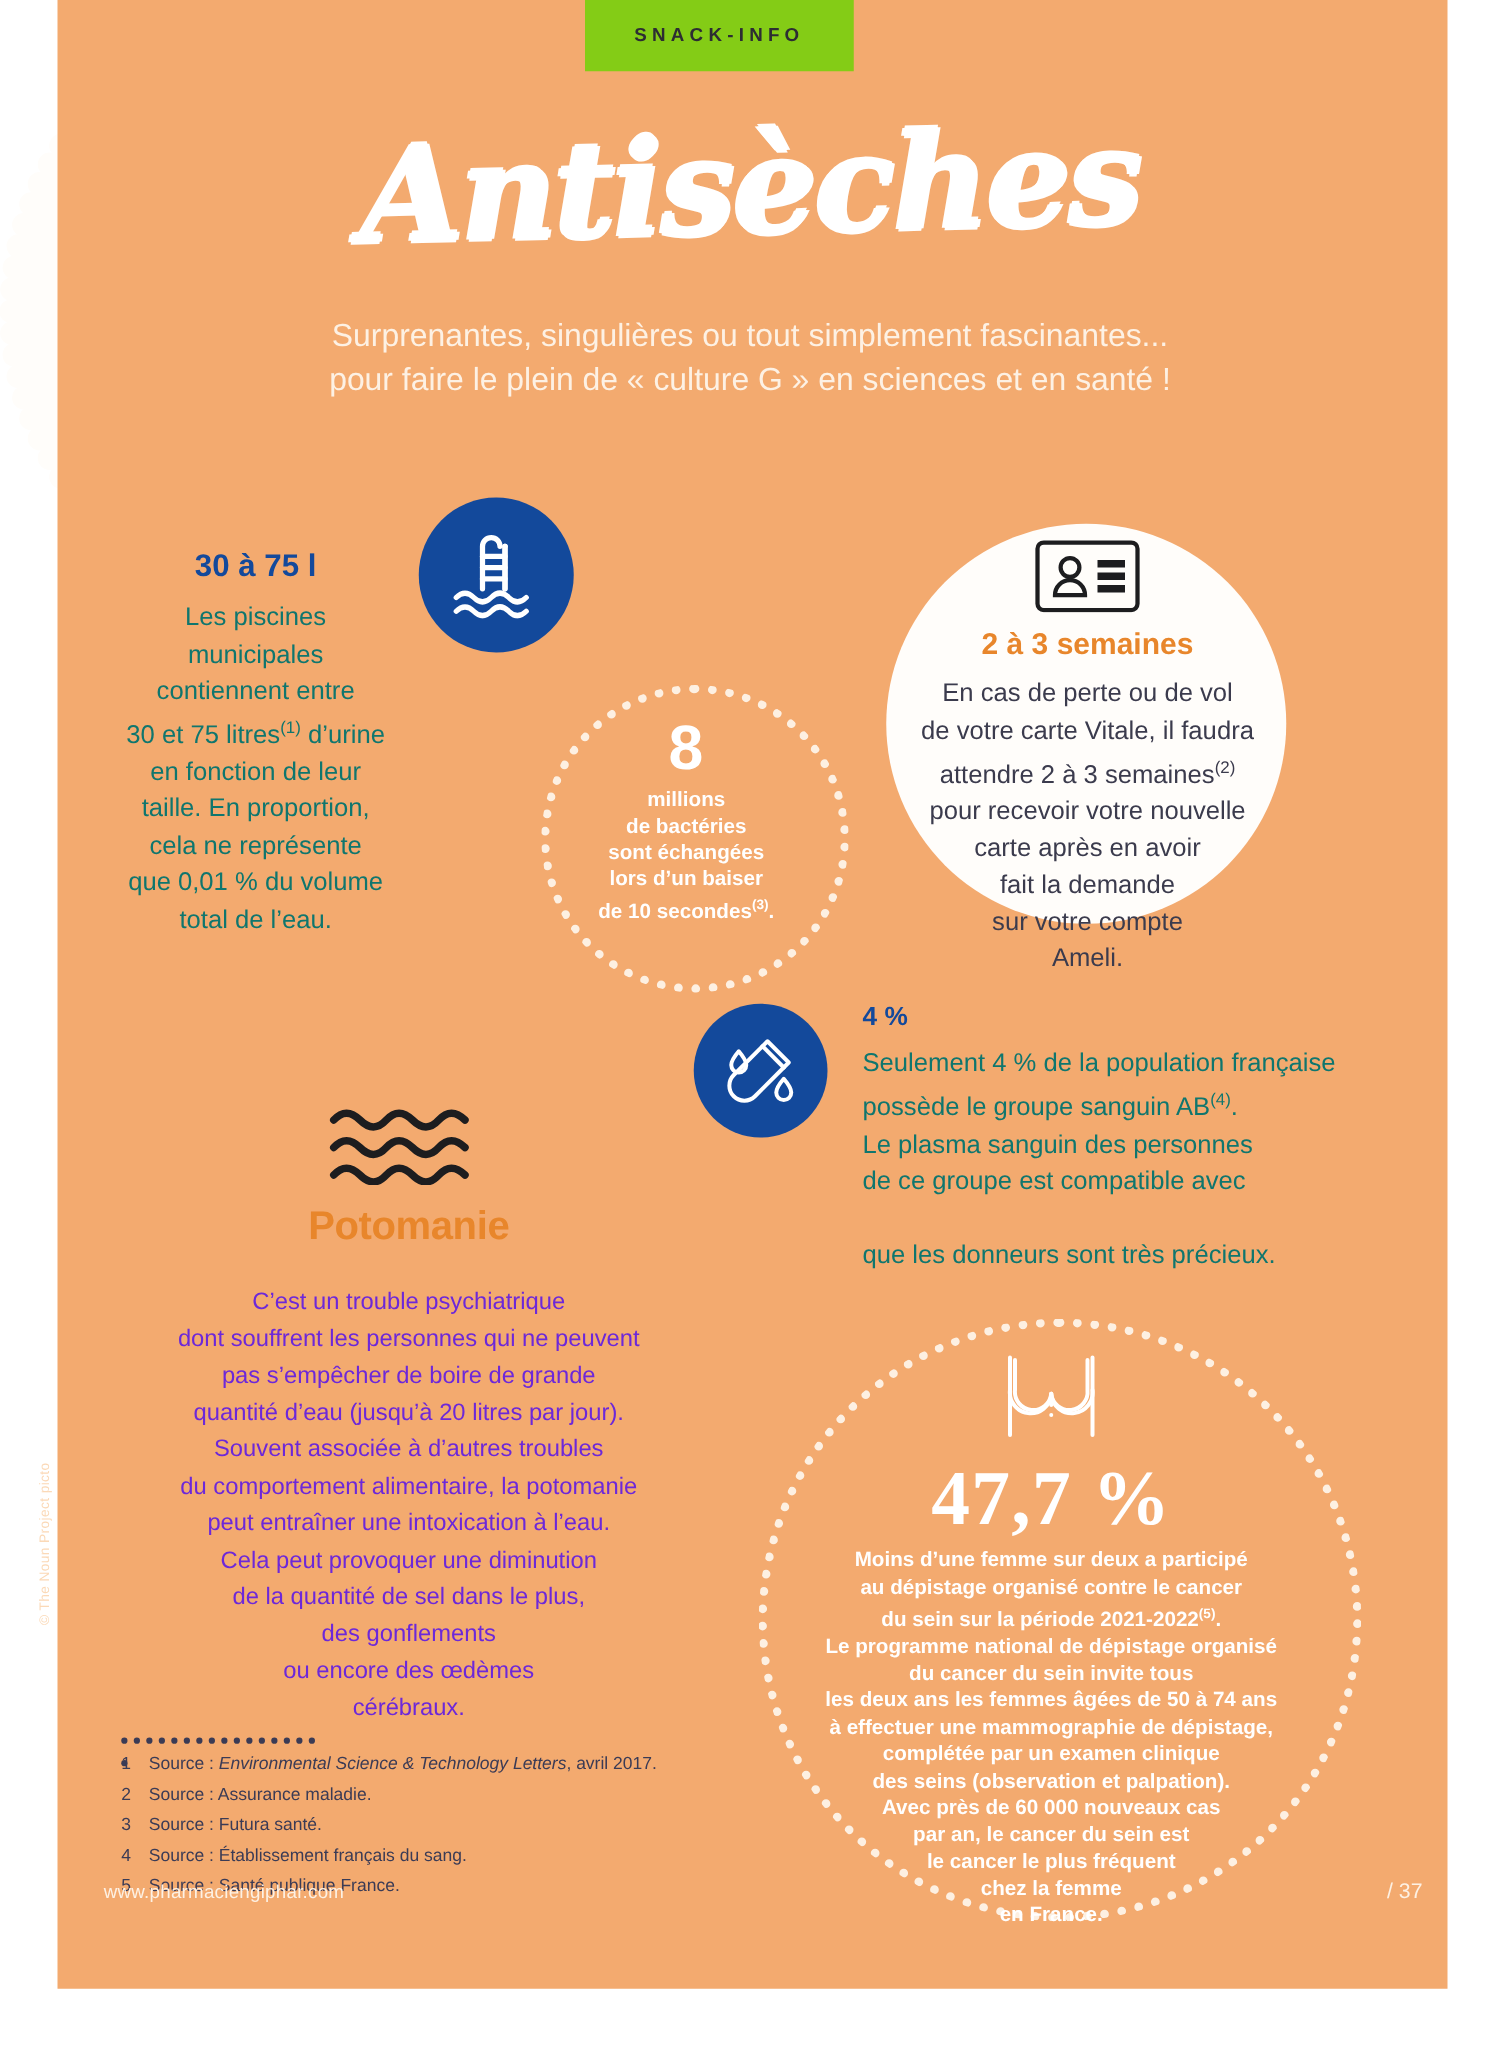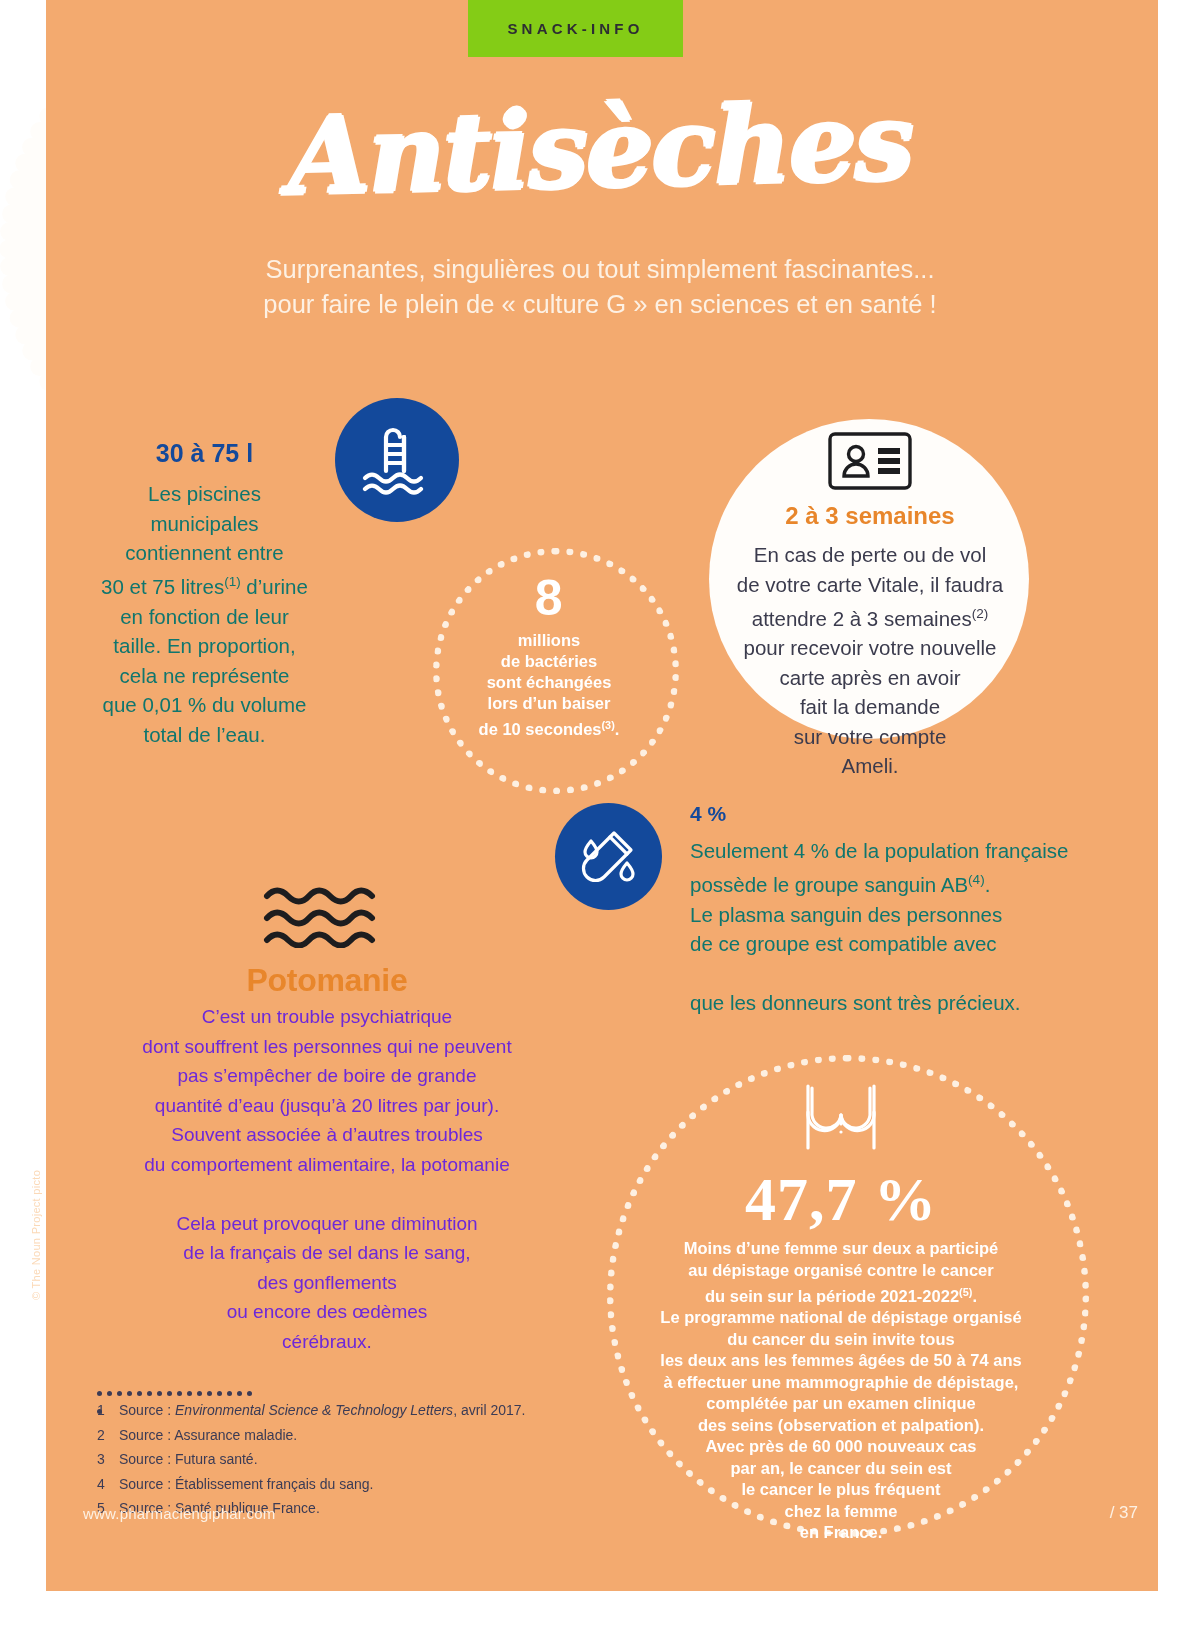--- a/index.html
+++ b/index.html
@@ -171,21 +171,21 @@
     top: 880px;
     width: 498px;
     text-align: center;
   }
   #poto-inner .ttl {
     color: #e8862b;
     font-weight: 700;
     font-size: 32px;
     letter-spacing: -0.3px;
     margin-top: 14px;
-    margin-bottom: 3px;
+    margin-bottom: 28px;
   }
   #poto-inner .body { font-size: 19px; line-height: 29.5px; color: #6d28d9; }
 
   
   #breast-circle { left: 607px; top: 1055px; width: 468px; height: 468px; }
   #breast-inner {
     position: absolute;
     left: 607px;
     top: 1050px;
     width: 468px;
@@ -472,23 +472,23 @@
       </svg>
     </div>
     <div class="ttl">Potomanie</div>
     <div class="body">
       <span>C’est un trouble psychiatrique</span><br>
       <span>dont souffrent les personnes qui ne peuvent</span><br>
       <span>pas s’empêcher de boire de grande</span><br>
       <span>quantité d’eau (jusqu’à 20 litres par jour).</span><br>
       <span>Souvent associée à d’autres troubles</span><br>
       <span>du comportement alimentaire, la potomanie</span><br>
-      <br>
+      <span>peut entraîner une intoxication à l’eau.</span><br>
       <span>Cela peut provoquer une diminution</span><br>
-      <span>de la français de sel dans le sang,</span><br>
+      <span>de la quantité de sel dans le plus,</span><br>
       <span>des gonflements</span><br>
       <span>ou encore des œdèmes</span><br>
       <span>cérébraux.</span>
     </div>
   </div>
 
   <div class="dotted-circle" id="breast-circle"></div>
   <div id="breast-inner">
     <div style="display:flex;justify-content:center;margin-top:30px;">
       <svg width="86" height="76" viewBox="0 0 86 76" fill="none" stroke="#ffffff" stroke-width="3.2" stroke-linecap="round">

